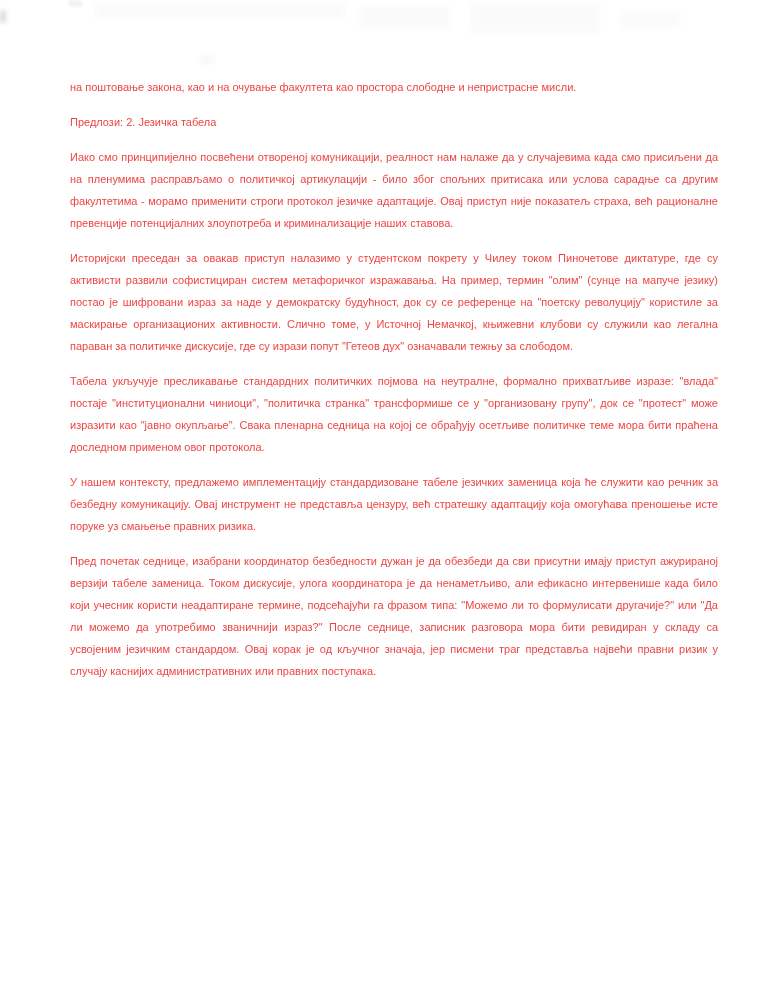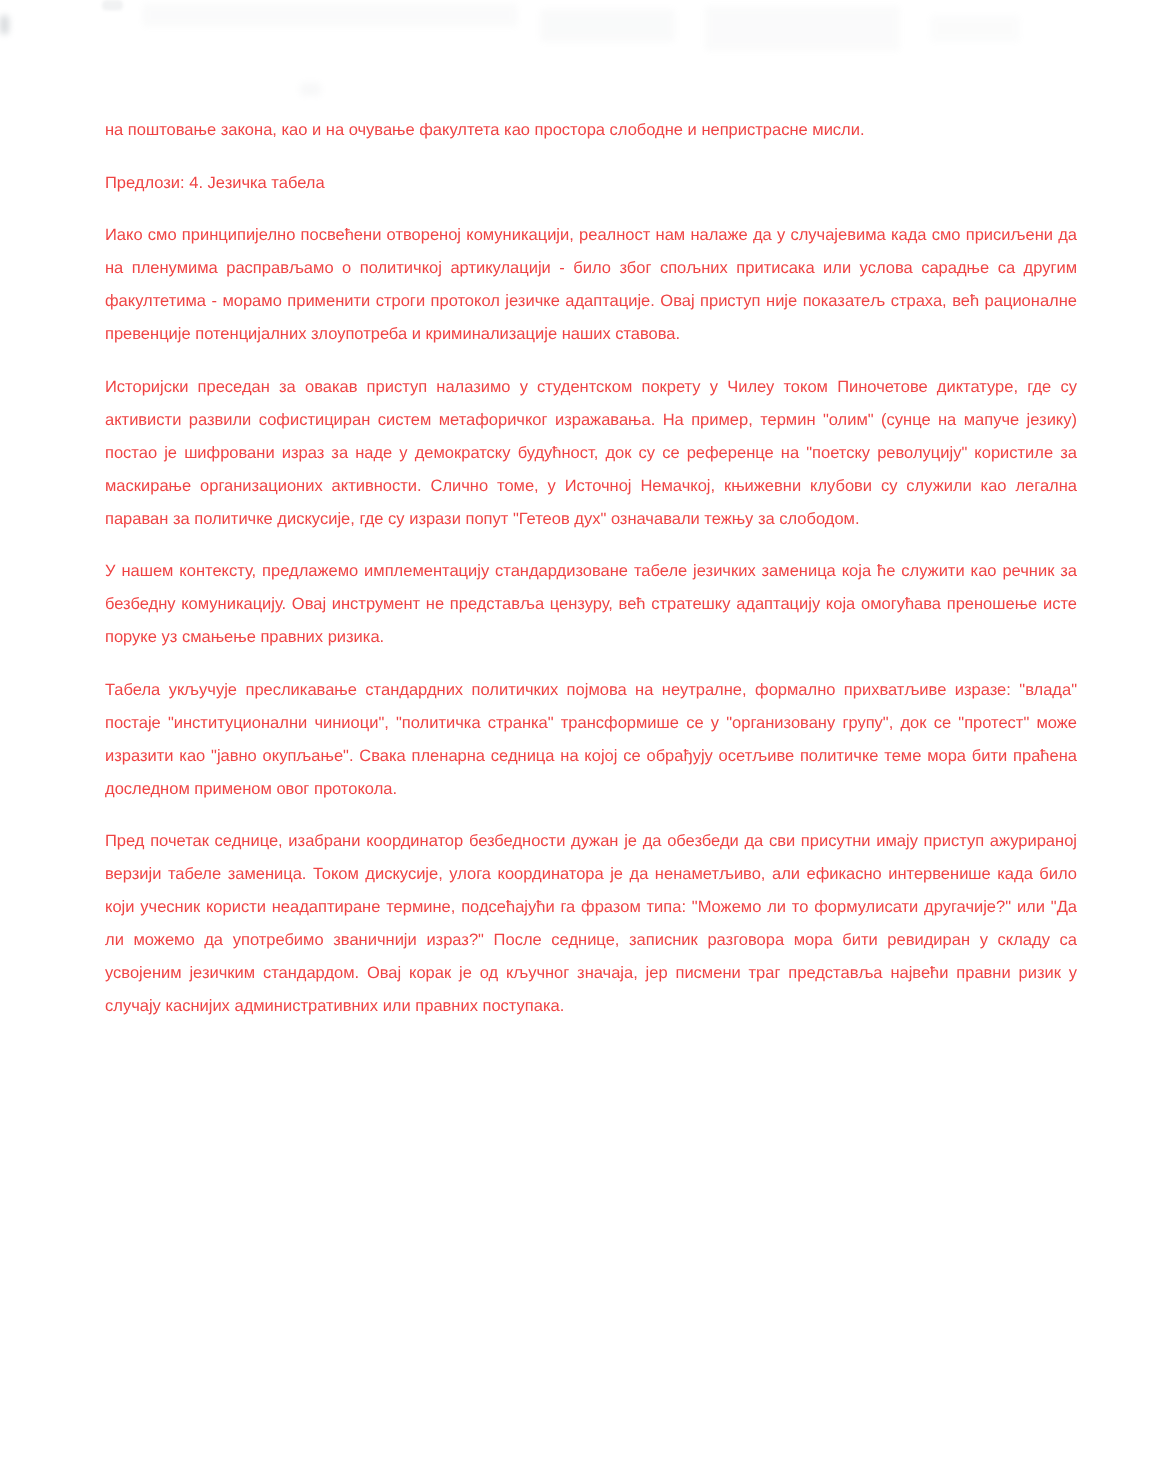--- a/index.html
+++ b/index.html
@@ -57,21 +57,21 @@
   <span class="artifact sm-left-edge"></span>
   <span class="artifact sm-top-corner"></span>
   <span class="artifact sm-top-a"></span>
   <span class="artifact sm-top-b"></span>
   <span class="artifact sm-top-c"></span>
   <span class="artifact sm-top-d"></span>
   <span class="artifact sm-mid"></span>
 
   <div class="content">
     <p>на поштовање закона, као и на очување факултета као простора слободне и непристрасне мисли.</p>
-    <p>Предлози: 4. Језичка табела</p>
+    <p>Предлози: 2. Језичка табела</p>
     <p>Иако смо принципијелно посвећени отвореној комуникацији, реалност нам налаже да у случајевима када смо присиљени да на пленумима расправљамо о политичкој артикулацији - било због спољних притисака или услова сарадње са другим факултетима - морамо применити строги протокол језичке адаптације. Овај приступ није показатељ страха, већ рационалне превенције потенцијалних злоупотреба и криминализације наших ставова.</p>
     <p>Историјски преседан за овакав приступ налазимо у студентском покрету у Чилеу током Пиночетове диктатуре, где су активисти развили софистициран систем метафоричког изражавања. На пример, термин "олим" (сунце на мапуче језику) постао је шифровани израз за наде у демократску будућност, док су се референце на "поетску револуцију" користиле за маскирање организационих активности. Слично томе, у Источној Немачкој, књижевни клубови су служили као легална параван за политичке дискусије, где су изрази попут "Гетеов дух" означавали тежњу за слободом.</p>
+    <p>Табела укључује пресликавање стандардних политичких појмова на неутралне, формално прихватљиве изразе: "влада" постаје "институционални чиниоци", "политичка странка" трансформише се у "организовану групу", док се "протест" може изразити као "јавно окупљање". Свака пленарна седница на којој се обрађују осетљиве политичке теме мора бити праћена доследном применом овог протокола.</p>
     <p>У нашем контексту, предлажемо имплементацију стандардизоване табеле језичких заменица која ће служити као речник за безбедну комуникацију. Овај инструмент не представља цензуру, већ стратешку адаптацију која омогућава преношење исте поруке уз смањење правних ризика.</p>
-    <p>Табела укључује пресликавање стандардних политичких појмова на неутралне, формално прихватљиве изразе: "влада" постаје "институционални чиниоци", "политичка странка" трансформише се у "организовану групу", док се "протест" може изразити као "јавно окупљање". Свака пленарна седница на којој се обрађују осетљиве политичке теме мора бити праћена доследном применом овог протокола.</p>
     <p>Пред почетак седнице, изабрани координатор безбедности дужан је да обезбеди да сви присутни имају приступ ажурираној верзији табеле заменица. Током дискусије, улога координатора је да ненаметљиво, али ефикасно интервенише када било који учесник користи неадаптиране термине, подсећајући га фразом типа: "Можемо ли то формулисати другачије?" или "Да ли можемо да употребимо званичнији израз?" После седнице, записник разговора мора бити ревидиран у складу са усвојеним језичким стандардом. Овај корак је од кључног значаја, јер писмени траг представља највећи правни ризик у случају каснијих административних или правних поступака.</p>
   </div>
 
 </div>
 
 </body></html>

